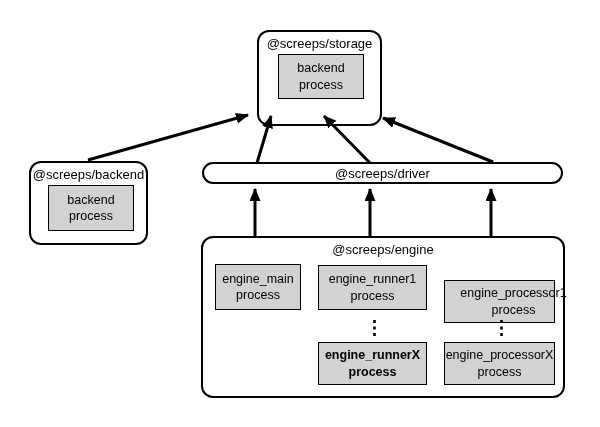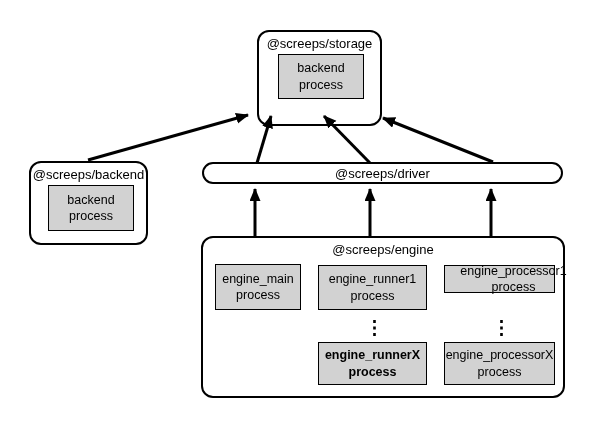--- a/index.html
+++ b/index.html
@@ -97,21 +97,21 @@
     <div class="process" style="left:12px; top:26px; width:86px; height:46px;">
       <div>engine_main</div>
       <div>process</div>
     </div>
 
     <div class="process" style="left:115px; top:27px; width:109px; height:45px;">
       <div>engine_runner1</div>
       <div>process</div>
     </div>
 
-    <div class="process" style="left:241px; top:27px; width:111px; height:28px;padding-left:28px;">
+    <div class="process" style="left:241px; top:42px; width:111px; height:43px;padding-left:28px;">
       <div>engine_processor1</div>
       <div>process</div>
     </div>
 
     <div class="ellipsis" style="left:162px; top:80px;">⋮</div>
     <div class="ellipsis" style="left:289px; top:80px;">⋮</div>
 
     <div class="process" style="left:115px; top:104px; width:109px; height:43px;font-weight:bold;">
       <div>engine_runnerX</div>
       <div>process</div>

